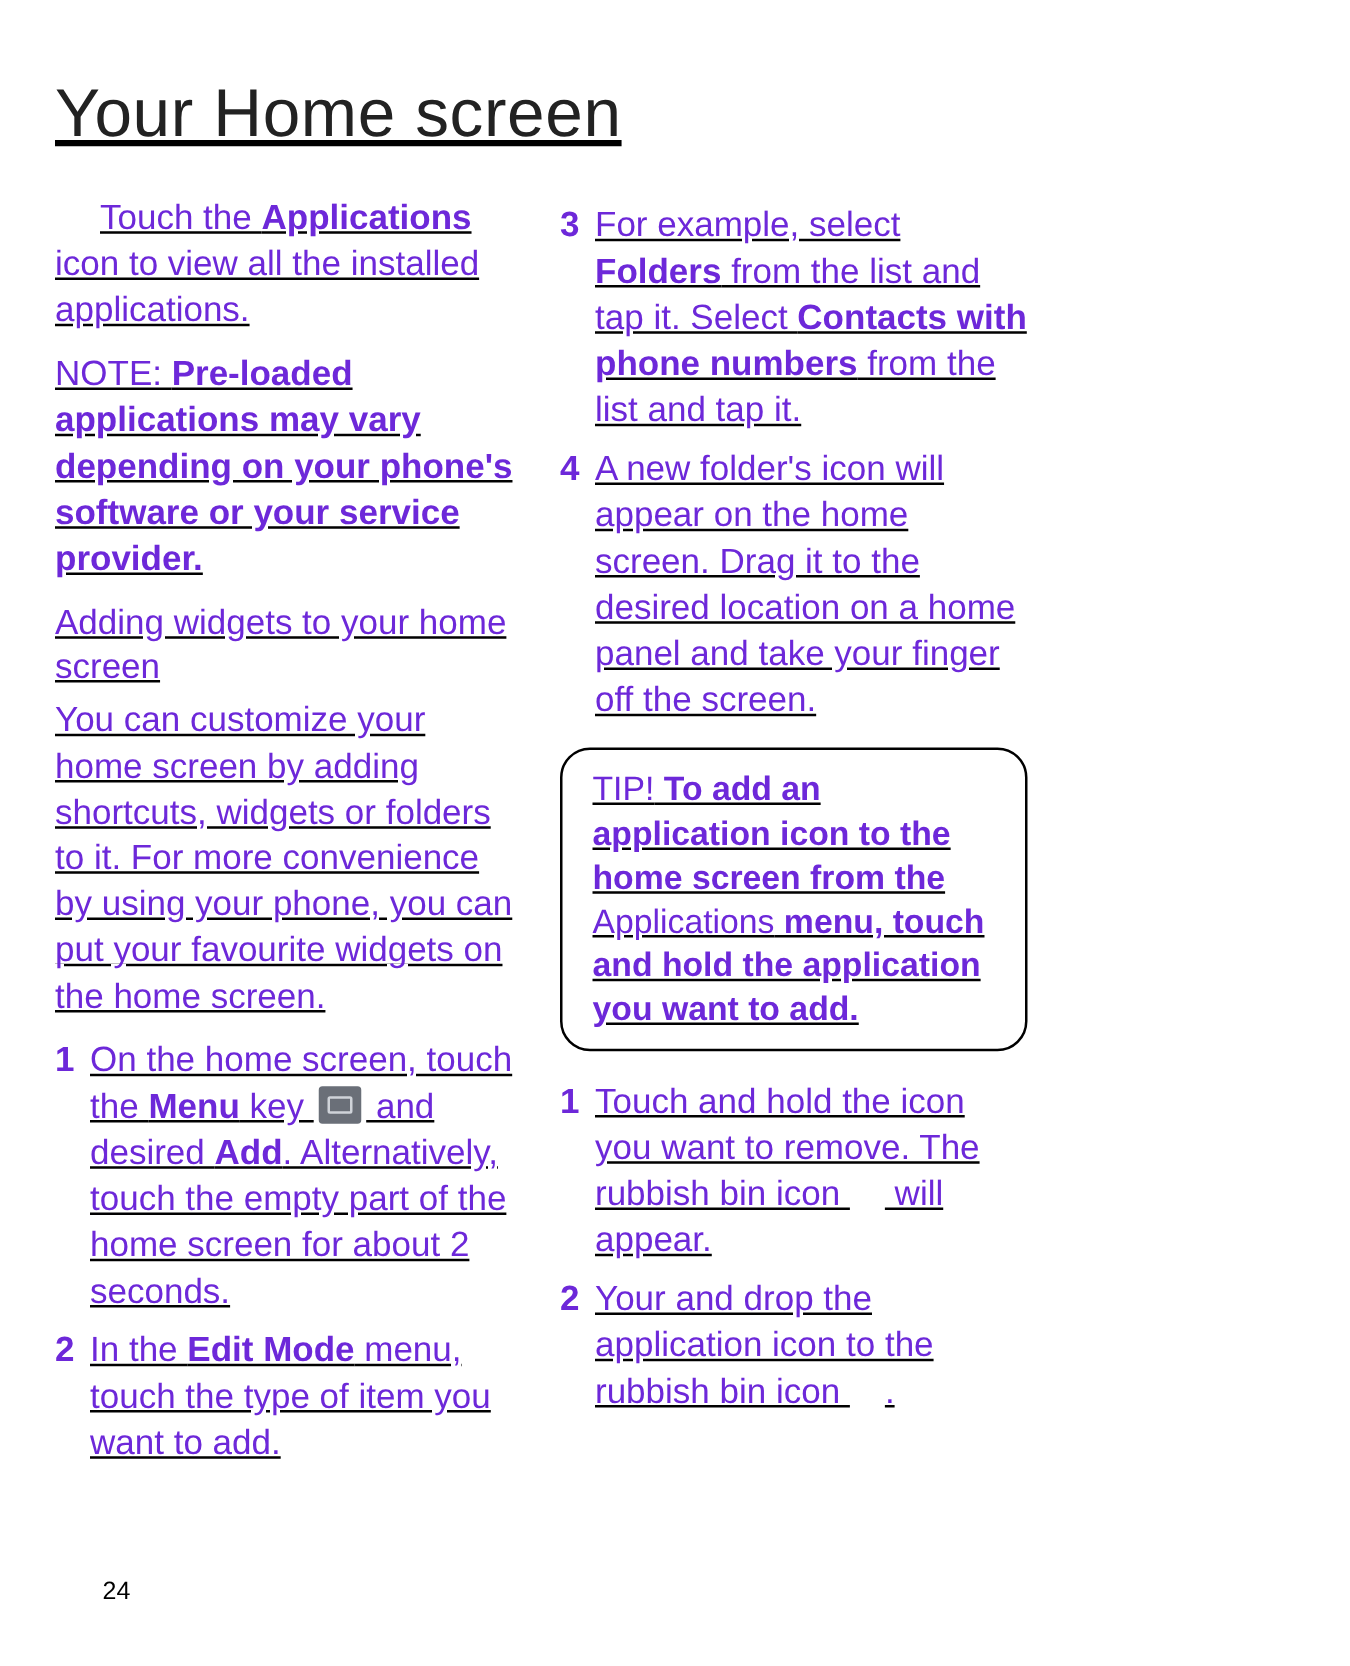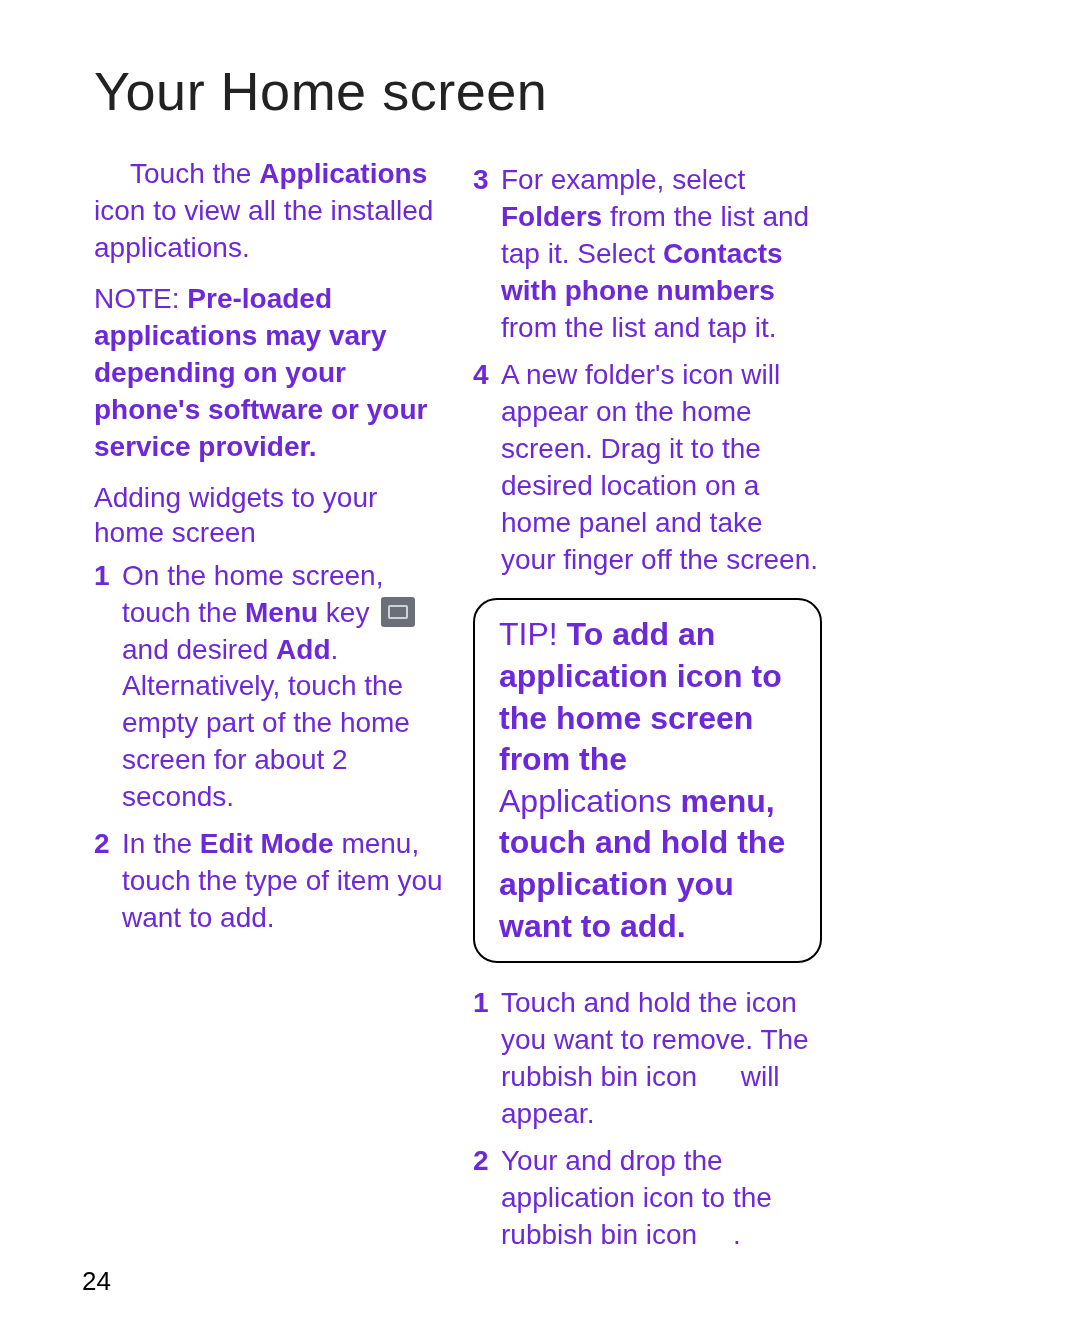--- a/index.html
+++ b/index.html
@@ -10,21 +10,22 @@
     height: 1333px;
     font-family: "Helvetica Neue", Helvetica, Arial, sans-serif;
     color: #000;
     -webkit-font-smoothing: antialiased;
   }
   .page {
     position: relative;
     width: 892px;
     height: 1333px;
     box-sizing: border-box;
-    padding: 60px 70px 40px 94px;
+    padding: 60px 70px 40px 44px;
+    text-decoration: underline;
   }
   h1.title {
     font-weight: 300;
     font-size: 54px;
     margin: 0 0 34px 0;
     color: #222;
     letter-spacing: 0.5px;
   }
   .columns {
     display: flex;
@@ -83,28 +84,28 @@
     position: absolute;
     left: 7px; right: 7px; top: 8px; bottom: 8px;
     border: 2px solid #cfd3d9;
     border-radius: 2px;
   }
   .tip-box {
     border: 2px solid #000;
     border-radius: 24px;
     padding: 14px 18px 14px 24px;
     margin: 20px 0 22px 0;
-    font-size: 32px;
+    font-size: 27px;
     line-height: 1.3;
   }
   .pgnum {
     position: absolute;
     left: 82px;
-    bottom: 36px;
-    font-size: 26px;
+    bottom: 48px;
+    font-size: 20px;
     font-weight: 300;
   }
   .bin-placeholder {
     display: inline-block;
     width: 28px;
   }
 </style>
 </head>
 <body>
 
@@ -116,20 +117,21 @@
     <div class="col">
       <p style="text-indent:36px;">
         <span>Touch the </span><span class="bold">Applications</span><span> icon to view all the installed applications.</span>
       </p>
 
       <p class="note">
         <span class="note-label">NOTE: </span><span class="bold">Pre-loaded applications may vary depending on your phone's software or your service provider.</span>
       </p>
 
       <h2 class="sub">Adding widgets to your home screen</h2>
+      <p>You can customize your home screen by adding shortcuts, widgets or folders to it. For more convenience by using your phone, you can put your favourite widgets on the home screen.</p>
 
 
       <ol class="steps">
         <li>
           <span>On the home screen, touch the </span><span class="bold">Menu</span><span> key </span><span class="menu-key-icon"></span><span> and desired </span><span class="bold">Add</span><span>. Alternatively, touch the empty part of the home screen for about 2 seconds.</span>
         </li>
         <li>
           <span>In the </span><span class="bold">Edit Mode</span><span> menu, touch the type of item you want to add.</span>
         </li>
       </ol>

